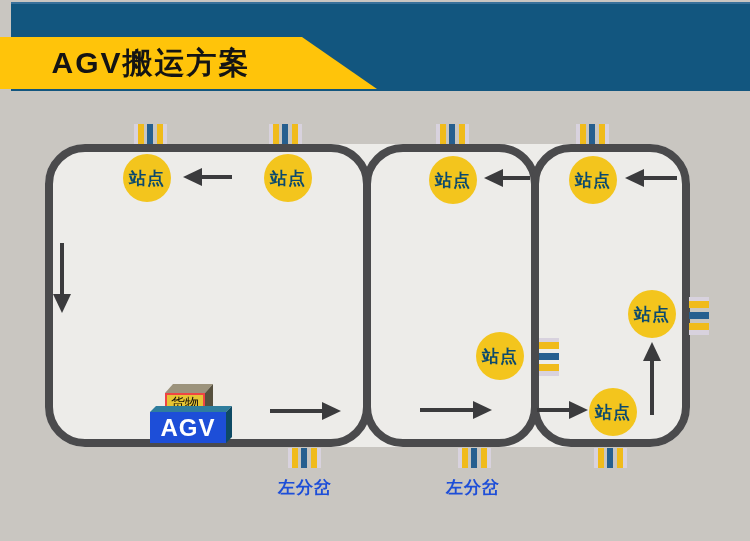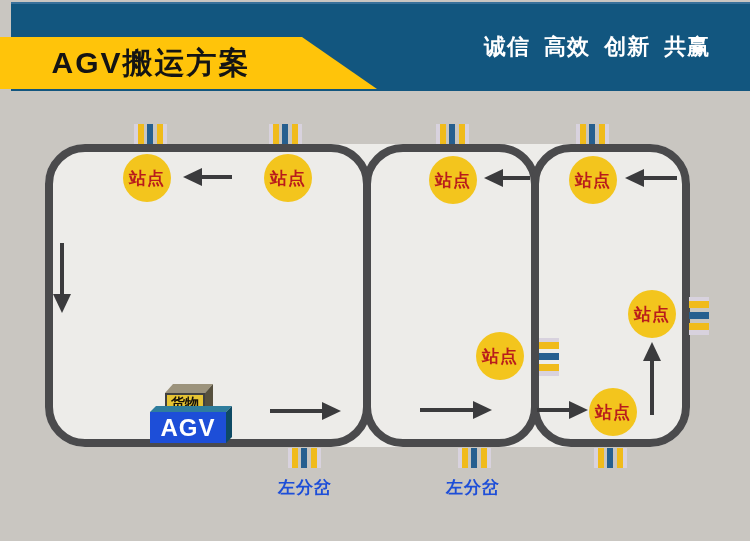--- a/index.html
+++ b/index.html
@@ -55,21 +55,21 @@
   .marker-h{
     position:absolute; width:20px; height:38px;
     background:linear-gradient(180deg,
       #D8D2DE 0 4px, #F0BB1B 4px 11px, transparent 11px 15px,
       #265F8F 15px 22px, transparent 22px 26px,
       #F0BB1B 26px 33px, #D8D2DE 33px 38px);
   }
   
   .station{
     position:absolute; width:48px; height:48px; border-radius:50%;
-    background:#F3C51D; color:#b91c1c;
+    background:#F3C51D; color:#0c4a6e;
     display:flex; align-items:center; justify-content:center;
     font-size:17px; font-weight:bold; letter-spacing:1px;
   }
   
   .arrow{ position:absolute; }
   .arrow::before,.arrow::after{ content:""; position:absolute; }
   .arrow-right::before{ left:0; top:-2px; height:4px; width:calc(var(--len) - 16px); background:#3B3B3D; }
   .arrow-right::after{ left:calc(var(--len) - 19px); top:-9.5px;
     border:9.5px solid transparent; border-right:0; border-left:19px solid #3B3B3D; }
   .arrow-left::before{ left:16px; top:-2px; height:4px; width:calc(var(--len) - 16px); background:#3B3B3D; }
@@ -82,23 +82,23 @@
   .arrow-up::after{ top:0; left:-9.5px;
     border:9.5px solid transparent; border-top:0; border-bottom:19px solid #3B3B3D; }
   
   .agv-group{ position:absolute; left:150px; top:383px; width:82px; height:60px; }
   .agv-group > div{ position:absolute; }
   .cargo-top { left:15px; top:1px;  width:48px; height:9px;  background:#9C937C;
     clip-path:polygon(8px 0, 48px 0, 40px 9px, 0 9px); }
   .cargo-side{ left:55px; top:1px;  width:8px;  height:31px; background:#56503E;
     clip-path:polygon(8px 0, 8px 22px, 0 31px, 0 9px); }
   .cargo-front{ left:15px; top:10px; width:40px; height:22px; box-sizing:border-box;
-    background:#E6C434; border:2px solid #404040;
+    background:#E6C434; border:2px solid #ef4444;
     display:flex; align-items:center; justify-content:center;
-    font-size:14px; font-weight:bold; color:#15110A; }
+    font-size:14px; font-weight:normal; color:#15110A; }
   .agv-top { left:0;    top:23px; width:82px; height:6px;  background:#2F7D9D;
     clip-path:polygon(6px 0, 82px 0, 76px 6px, 0 6px); }
   .agv-side{ left:76px; top:23px; width:6px;  height:37px; background:#0E4A64;
     clip-path:polygon(6px 0, 6px 31px, 0 37px, 0 6px); }
   .agv-front{ left:0;   top:29px; width:76px; height:31px; background:#1d4ed8;
     display:flex; align-items:center; justify-content:center;
     font-size:24px; font-weight:bold; color:#FFFFFF; letter-spacing:1px; }
   
   .branch-label{
     position:absolute; font-size:17px; font-weight:bold; color:#1d4ed8; letter-spacing:1px;
@@ -107,21 +107,20 @@
 </head>
 <body>
 
 <div class="screen">
 
   <div class="band"></div>
   <div class="ribbon-fold"></div>
   <div class="ribbon">
     <span class="ribbon-title">AGV搬运方案</span>
   </div>
-  <div class="slogan">诚信 高效 创新 共赢</div>
 
   <div class="track-area"></div>
   <div class="loop loop1"></div>
   <div class="loop loop2"></div>
   <div class="loop loop3"></div>
 
   <div class="marker-v" style="left:134px; top:124px;"></div>
   <div class="marker-v" style="left:269px; top:124px;"></div>
   <div class="marker-v" style="left:436px; top:124px;"></div>
   <div class="marker-v" style="left:576px; top:124px;"></div>

